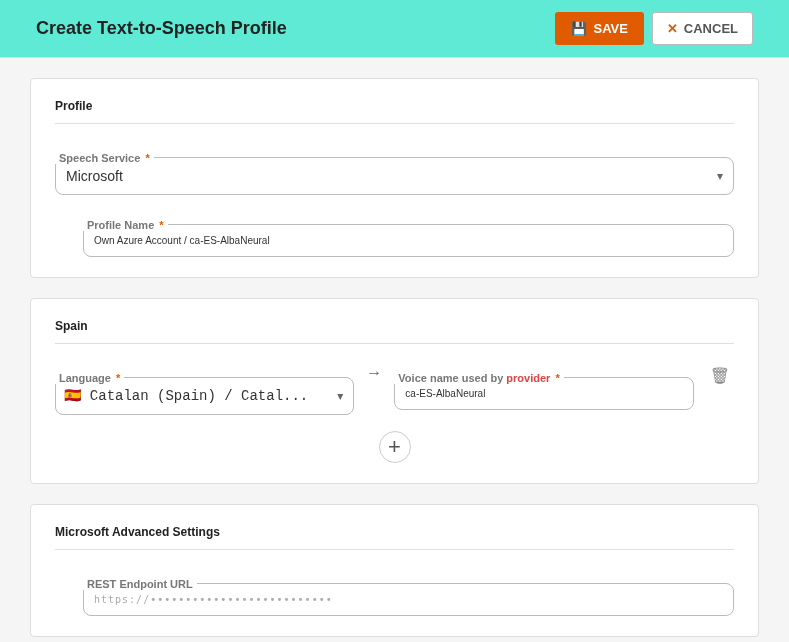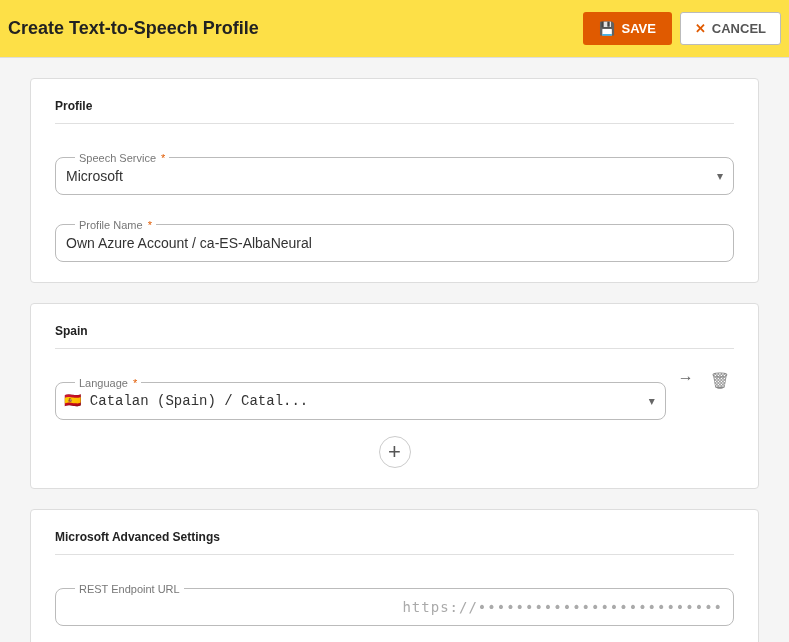--- a/index.html
+++ b/index.html
@@ -10,22 +10,22 @@
       font-size: 13px;
       width: 789px;
       min-height: 642px;
     }
 
     
     .header {
       display: flex;
       align-items: center;
       justify-content: space-between;
-      padding: 12px 8px;
-      background: #fde047;
+      padding: 12px 36px;
+      background: #5eead4;
       border-bottom: 1px solid #ddd;
     }
     .header-title {
       font-size: 18px;
       font-weight: 600;
       color: #222;
     }
     .header-actions {
       display: flex;
       gap: 8px;
@@ -78,32 +78,33 @@
       color: #222;
       margin-bottom: 18px;
       padding-bottom: 10px;
       border-bottom: 1px solid #e0e0e0;
     }
 
     
     .field-group {
       margin-bottom: 14px;
     }
-    .field-group:last-child { margin-bottom: 0; }
+    .field-group:last-child { margin-bottom: 0; margin-left: 28px; }
 
     .field-label {
       font-size: 11px;
       color: #777;
       background: #fff;
       padding: 0 4px;
       position: relative;
       top: 8px;
-      left: 20px;
+      left: 0;
       display: inline-block;
       z-index: 1;
+      font-weight: bold;
     }
     .field-label .required {
       color: #e05a00;
       margin-left: 2px;
     }
 
     .field-wrapper {
       border: 1px solid #bbb;
       border-radius: 8px;
       position: relative;
@@ -129,21 +130,21 @@
       color: #666;
       pointer-events: none;
       font-size: 12px;
     }
 
     .field-input {
       width: 100%;
       padding: 10px 10px;
       border: none;
       background: transparent;
-      font-size: 14px;
+      font-size: 10px;
       color: #333;
       outline: none;
     }
 
     
     .voice-row {
       display: flex;
       align-items: flex-start;
       gap: 12px;
       margin-bottom: 12px;
@@ -248,38 +249,46 @@
         <div class="field-wrapper">
           <select class="field-select" style="padding-left: 8px; font-family: Liberation Mono, monospace;">
             <option>🇪🇸 Catalan (Spain) / Catal...</option>
           </select>
           <span class="select-arrow">▾</span>
         </div>
       </div>
 
       <div class="voice-arrow">→</div>
 
+      <div class="voice-name-field">
+        <div class="field-label">
+          <span>Voice name used by </span><span class="provider-label">provider</span><span class="required"> *</span>
+        </div>
+        <div class="field-wrapper">
+          <input class="field-input" type="text" value="ca-ES-AlbaNeural" style="">
+        </div>
+      </div>
 
       <button class="delete-btn">
         <span>🗑</span>
       </button>
     </div>
 
     <div style="display:flex; justify-content:center; margin-top: 4px;">
       <button class="add-btn">
         <span>+</span>
       </button>
     </div>
   </div>
 
   <div class="card">
     <div class="card-title">Microsoft Advanced Settings</div>
 
     <div class="field-group">
       <div class="field-label">REST Endpoint URL</div>
       <div class="field-wrapper">
-        <input class="field-input" type="text" value="https://••••••••••••••••••••••••••" style="font-family: monospace; color: rgb(170, 170, 170); letter-spacing: 1px; text-align: right;">
+        <input class="field-input" type="text" value="https://••••••••••••••••••••••••••" style="font-family: monospace; color: rgb(170, 170, 170); letter-spacing: 1px;">
       </div>
     </div>
 
   </div>
 
 </div>
 
 </body></html>

